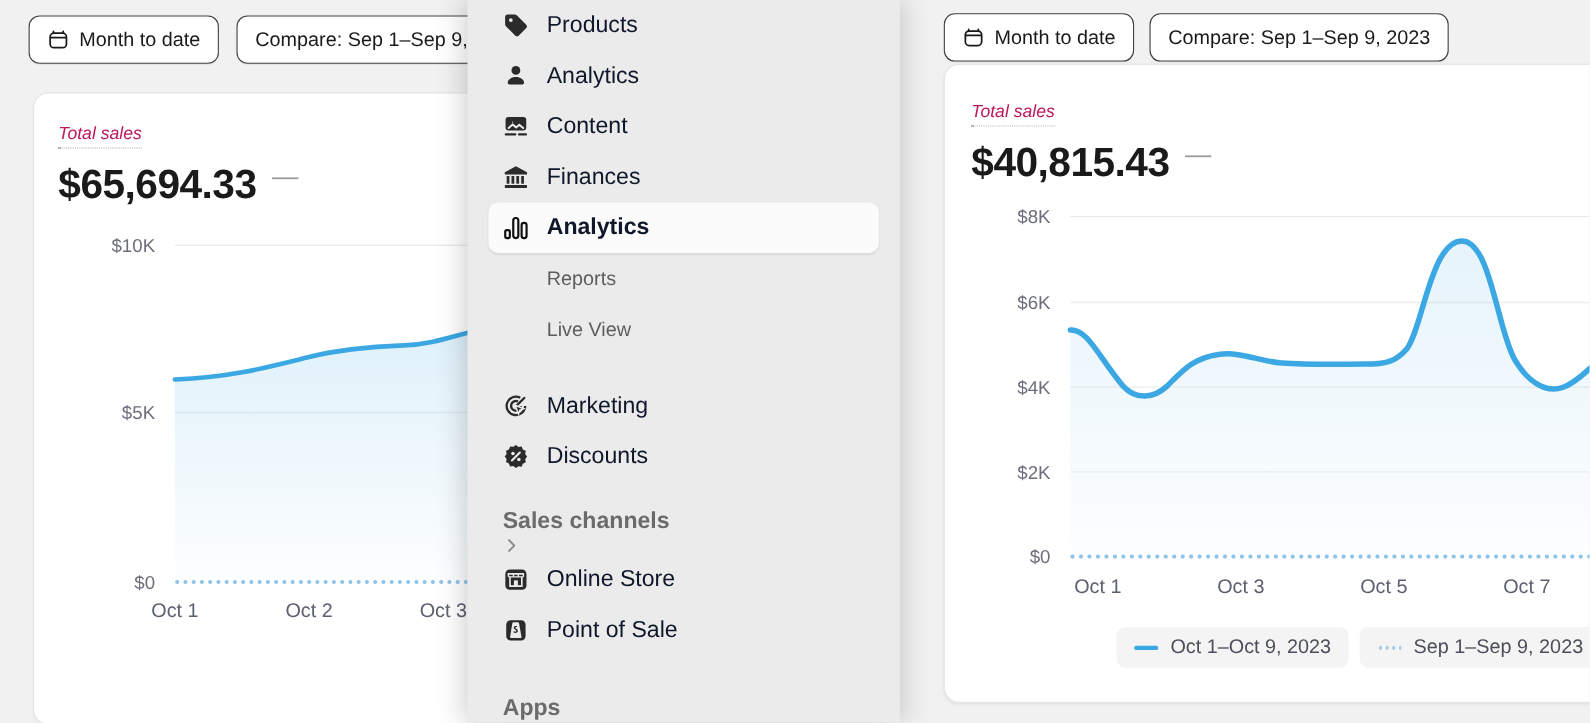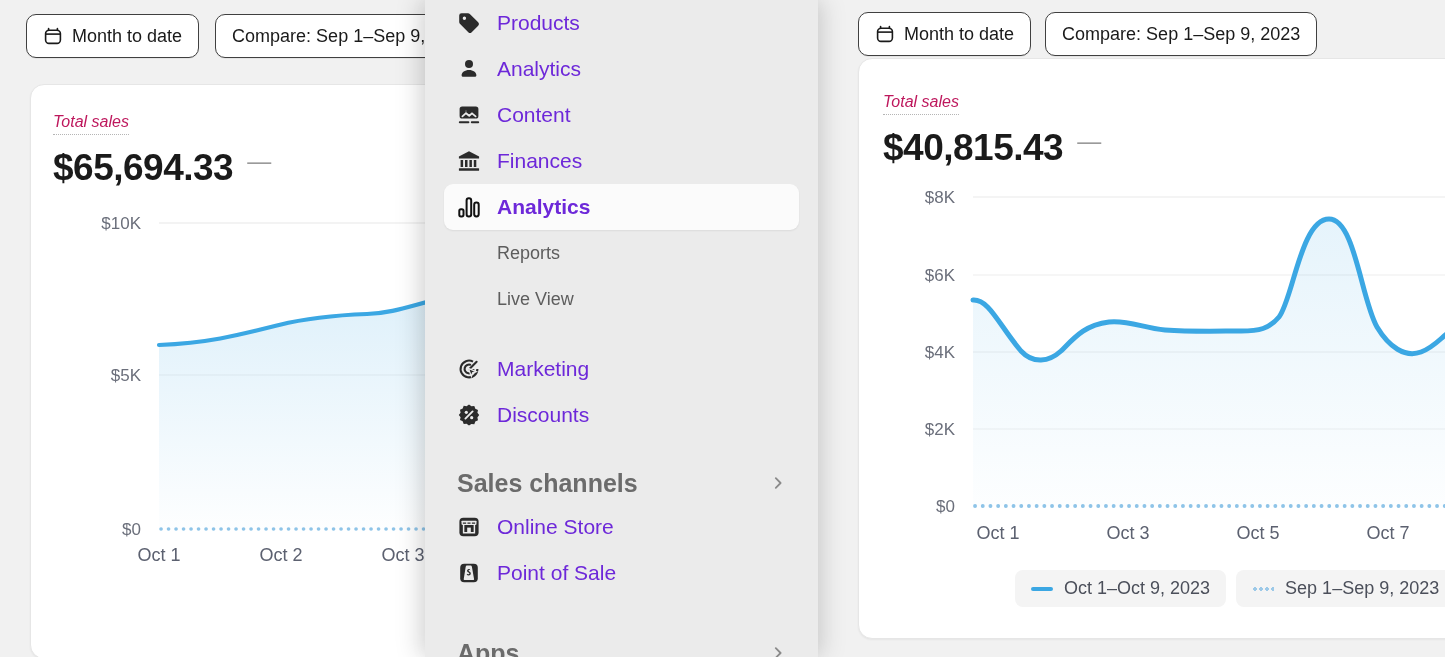--- a/index.html
+++ b/index.html
@@ -75,33 +75,33 @@
   #nav-panel {
     position: absolute; left: 425px; top: 0; width: 393px; height: 657px;
     background: #ebebeb;
     box-shadow: -8px 0 22px rgba(0,0,0,0.13), 8px 0 22px rgba(0,0,0,0.10);
     overflow: hidden;
   }
   .nav-item {
     display: flex; align-items: center; gap: 16px;
     height: 46px; margin: 0 19px; padding: 0 13px;
     border-radius: 9px;
-    font-size: 21px; color: #6d28d9;
+    font-size: 21px; color: #0f172a;
   }
   .nav-item.active { background: #fbfbfb; box-shadow: 0 1px 2px rgba(0,0,0,0.07); font-weight: 600; }
   .nav-icon { width: 24px; height: 24px; flex: 0 0 24px; display: block; }
   .nav-sub {
     display: flex; align-items: center;
     height: 46px; margin: 0 19px; padding: 0 13px 0 53px;
     border-radius: 9px; font-size: 18px; color: #5d5d5d;
   }
   .nav-section {
-    display: flex; align-items: center; justify-content: space-between;
+    display: flex; justify-content: space-between;
     height: 42px; margin: 0 19px; padding: 0 13px;
-    font-size: 25px; font-weight: 600; color: #6b6b6b;
+    font-size: 21px; font-weight: 600; color: #6b6b6b; flex-direction: column;
   }
   .chev { width: 16px; height: 16px; display: block; }
   .spacer-sm { height: 12px; }
   .spacer-md { height: 24px; }
 </style>
 </head>
 <body>
 
 <div id="root">
 

